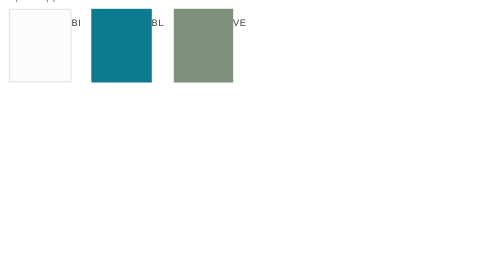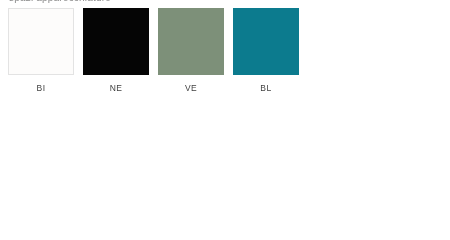--- a/index.html
+++ b/index.html
@@ -52,21 +52,20 @@
     flex-direction: row;
     align-items: flex-start;
     padding-left: 8px;
     margin-bottom: 8px;
   }
 
   .swatch-cell {
     width: 66px;
     margin-right: 9px;
     display: flex;
-    flex-direction: column;
   }
 
   .swatch-chip {
     width: 66px;
     height: 67px;
     box-sizing: border-box;
     display: block;
   }
 
   
@@ -92,27 +91,23 @@
 </div>
 
 <div id="palette">
 
 <div class="swatch-row">
       <div class="swatch-cell">
         <div class="swatch-chip outlined" style="background-color: rgb(253, 252, 251);"></div>
         <div class="swatch-label">BI</div>
       </div>
       <div class="swatch-cell">
-        <div class="swatch-chip" style="background-color: rgb(5, 5, 5);"></div>
-        <div class="swatch-label">NE</div>
+        <div class="swatch-chip" style="background-color: rgb(12, 123, 142);"></div>
+        <div class="swatch-label">BL</div>
       </div>
       <div class="swatch-cell">
         <div class="swatch-chip" style="background-color: rgb(125, 144, 121);"></div>
         <div class="swatch-label">VE</div>
-      </div>
-      <div class="swatch-cell">
-        <div class="swatch-chip" style="background-color: rgb(12, 123, 142);"></div>
-        <div class="swatch-label">BL</div>
       </div>
     </div>
     <div class="swatch-row">
     </div>
   </div>
 
 </body></html>

